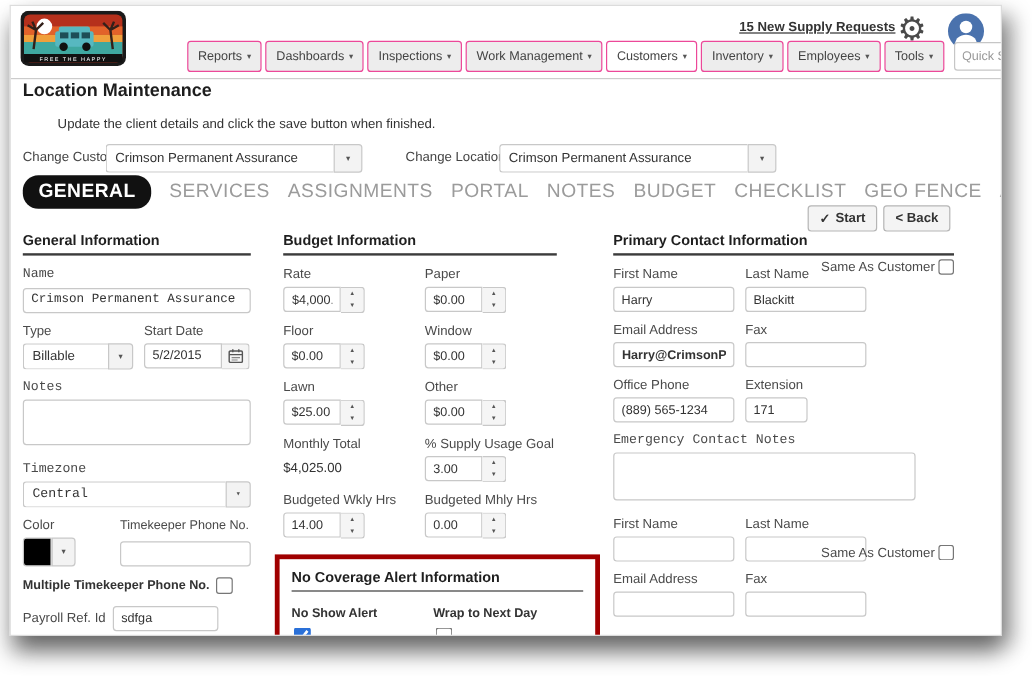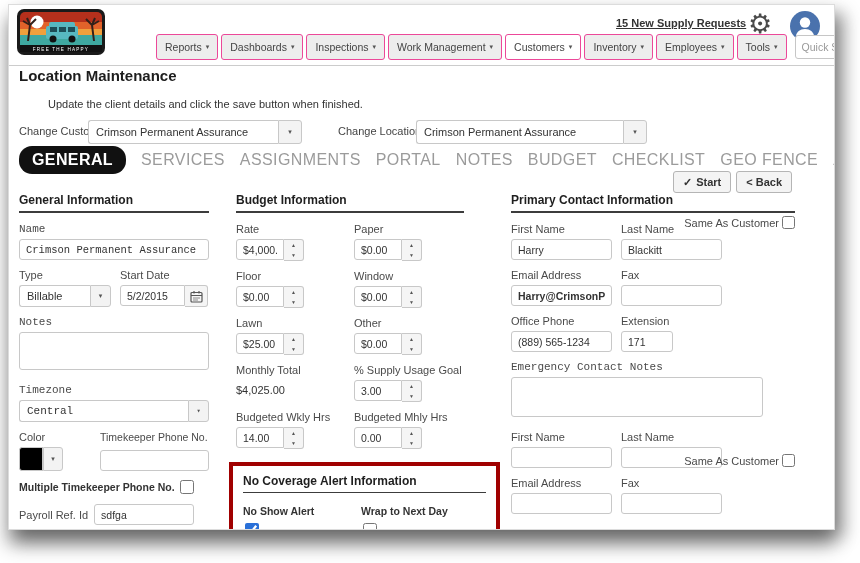--- a/index.html
+++ b/index.html
@@ -279,21 +279,21 @@
       </div>
     </div>
 
     <div class="chkrow">
       <span class="lbl-b">Multiple Timekeeper Phone No.</span>
       <input type="checkbox" class="chk" style="">
     </div>
 
     <div class="inl">
       <span class="lbl" style="margin:0">Payroll Ref. Id</span>
-      <input class="inp" style="width: 100px;" value="sdfga">
+      <input class="inp" style="width: 88px;" value="sdfga">
     </div>
 
   </div>
 
   <div class="col col2">
     <div class="sec-h">Budget Information</div>
 
     <div class="row">
       <div class="bfield">
         <span class="lbl">Rate</span>

